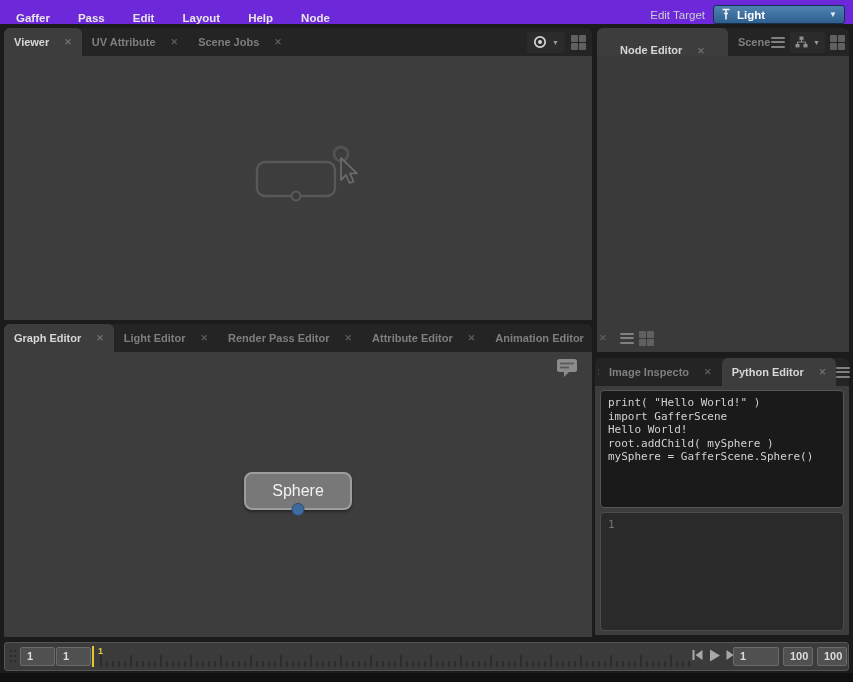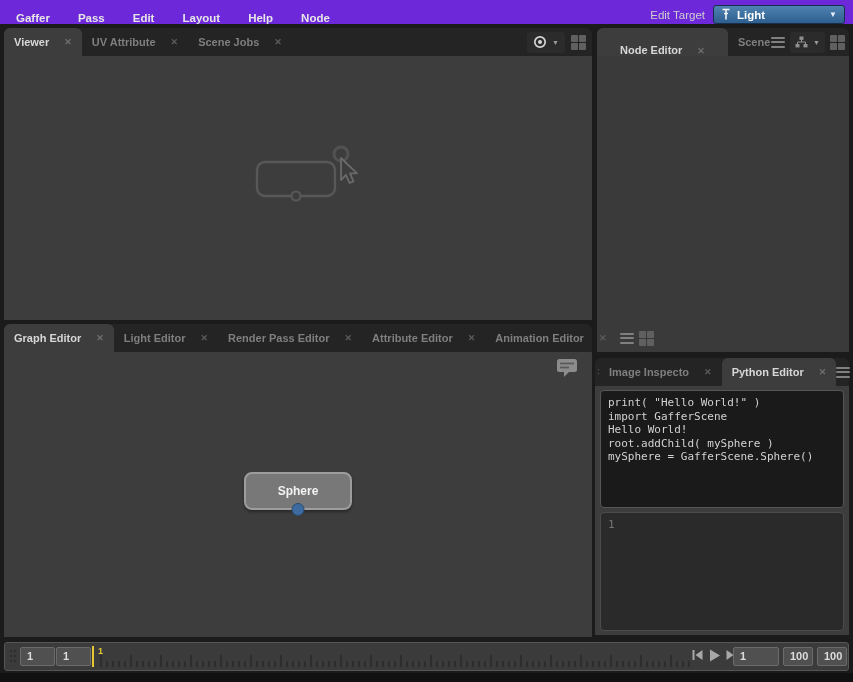--- a/index.html
+++ b/index.html
@@ -79,21 +79,21 @@
   }
 
   
   .annotation-icon { position:absolute; right:14px; top:6px; }
   .gnode {
     position:absolute; left:240px; top:120px; width:108px; height:38px;
     background:#787878; border:2px solid #9d9d9d; border-radius:8px;
     display:flex; align-items:center; justify-content:center;
     box-shadow:0 2px 3px rgba(0,0,0,0.35);
   }
-  .gnode-label { font-size:12px; font-weight:bold; color:#f2f2f2; }
+  .gnode-label { font-size:16px; font-weight:normal; color:#f2f2f2; }
   .gnode-plug {
     position:absolute; left:50%; bottom:-8px; transform:translateX(-50%);
     width:13px; height:13px; border-radius:50%;
     background:#3e6b9f; border:1px solid #2a4a6f;
   }
 
   
   .py-output {
     position:absolute; left:5px; right:5px; top:4px; height:118px;
     background:#1a1a1a; border:1px solid #565656; border-radius:4px;

